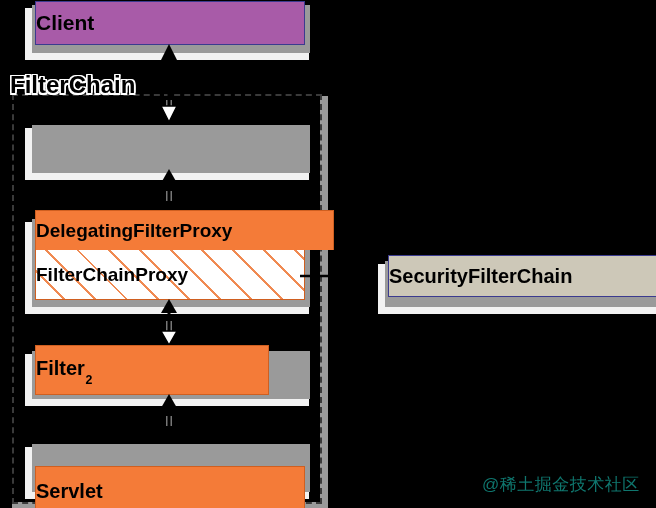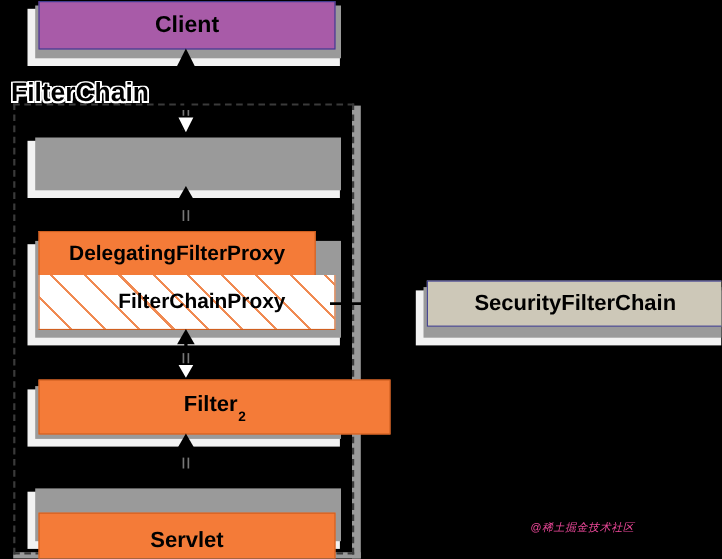--- a/index.html
+++ b/index.html
@@ -25,21 +25,20 @@
   }
   .shadow-inner {
     position: absolute;
     background: #9a9a9a;
   }
   .node {
     position: absolute;
     box-sizing: border-box;
     display: flex;
     align-items: center;
-    justify-content: center;
     font-weight: bold;
     color: #000000;
     text-align: center;
     line-height: 1.05;
   }
 
   .node.client {
     background: #a85ba8;
     border: 1px solid #3b3b8f;
     font-size: 21px;
@@ -68,21 +67,20 @@
   .node.hatch {
     background-image: repeating-linear-gradient(
       45deg,
       #ffffff 0px,
       #ffffff 19px,
       #f08a52 19px,
       #f08a52 21px,
       #ffffff 21px,
       #ffffff 22px
     );
-    padding-left: 27px;
   }
   .node.security {
     background: #cdc8b8;
     border: 1px solid #3b3b8f;
     font-size: 20px;
   }
 
   
   .sub {
     font-size: 0.62em;
@@ -130,25 +128,24 @@
     position: absolute;
   }
   .conn svg {
     display: block;
     overflow: visible;
   }
 
   
   #watermark {
     position: absolute;
-    font-size: 10px;
-    color: #ec4899;
+    font-size: 17px;
+    color: #0f766e;
     white-space: nowrap;
     letter-spacing: 0.5px;
-    font-style: italic;
   }
 </style>
 </head>
 <body>
 
 <div id="stage">
 
   <div id="filterchain-shadow-r" style="left:320px; top:96px; width:8px; height:412px;"></div>
   <div id="filterchain-shadow-b" style="left:12px; top:502px; width:316px; height:6px;"></div>
   <div id="filterchain-box" style="left:12px; top:94px; width:310px; height:410px;"></div>
@@ -176,21 +173,21 @@
     <svg width="22" height="46" viewBox="0 0 22 46">
       <rect x="8" y="22" width="6" height="16" fill="#777777"></rect>
       <line x1="11" y1="40" x2="11" y2="8" stroke="#000000" stroke-width="3"></line>
       <polygon points="11,0 3,14 19,14" fill="#000000"></polygon>
       <polygon points="11,46 3,32 19,32" fill="#000000"></polygon>
     </svg>
   </div>
 
   <div class="shadow-outer" style="left:25px; top:222px; width:284px; height:92px;"></div>
   <div class="shadow-inner" style="left:32px; top:219px; width:278px; height:88px;"></div>
-  <div class="node orange proxy-head" style="left:35px; top:210px; width:252px; height:40px;">
+  <div class="node orange proxy-head" style="left:35px; top:210px; width:299px; height:40px;">
     <span>DelegatingFilterProxy</span>
   </div>
   <div class="node hatch" style="left:35px; top:250px; width:270px; height:50px;">
     <span>FilterChainProxy</span>
   </div>
 
   <div class="conn" style="left:300px; top:266px;">
     <svg width="90" height="20" viewBox="0 0 90 20">
       <line x1="0" y1="10" x2="76" y2="10" stroke="#000000" stroke-width="2.5"></line>
       <polygon points="90,10 72,1 72,19" fill="#000000"></polygon>
@@ -207,21 +204,21 @@
     <svg width="22" height="46" viewBox="0 0 22 46">
       <rect x="8" y="22" width="6" height="16" fill="#777777"></rect>
       <line x1="11" y1="40" x2="11" y2="8" stroke="#000000" stroke-width="3"></line>
       <polygon points="11,0 3,14 19,14" fill="#000000"></polygon>
       <polygon points="11,46 3,32 19,32" fill="#ffffff" stroke="#000000" stroke-width="1.5"></polygon>
     </svg>
   </div>
 
   <div class="shadow-outer" style="left:25px; top:354px; width:284px; height:52px;"></div>
   <div class="shadow-inner" style="left:32px; top:351px; width:278px; height:48px;"></div>
-  <div class="node orange" style="left:35px; top:345px; width:320px; height:50px;">
+  <div class="node orange" style="left:35px; top:345px; width:234px; height:50px;">
     <span><span>Filter</span><span class="sub">2</span></span>
   </div>
 
   <div class="conn" style="left:158px; top:394px;">
     <svg width="22" height="46" viewBox="0 0 22 46">
       <rect x="8" y="22" width="6" height="16" fill="#777777"></rect>
       <line x1="11" y1="40" x2="11" y2="8" stroke="#000000" stroke-width="3"></line>
       <polygon points="11,0 3,14 19,14" fill="#000000"></polygon>
       <polygon points="11,46 3,32 19,32" fill="#000000"></polygon>
     </svg>

